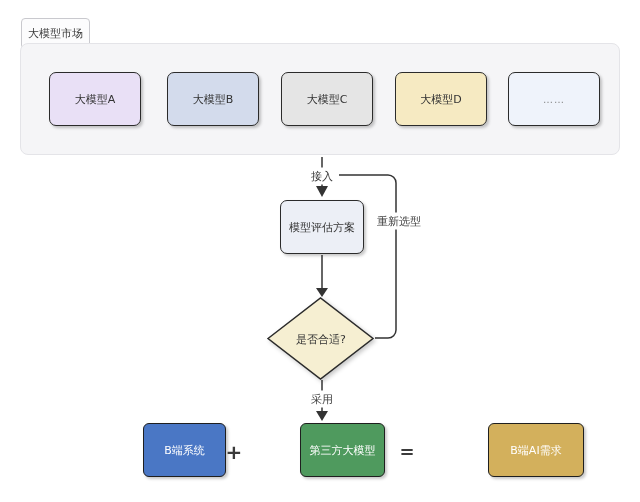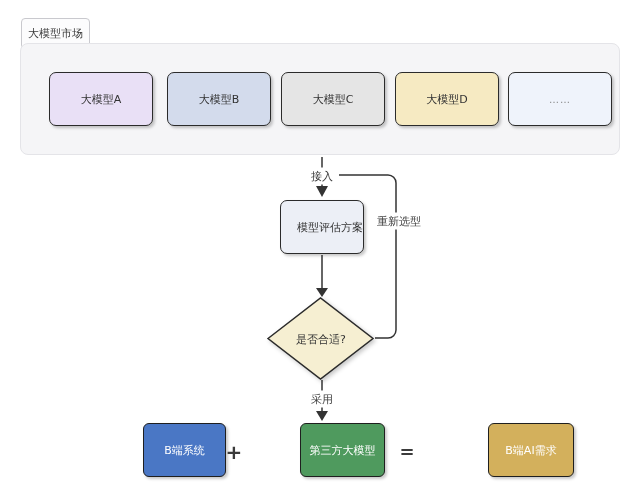--- a/index.html
+++ b/index.html
@@ -26,39 +26,39 @@
   }
 
   
   .node{
     box-sizing:border-box;
     border:1.5px solid #2b2b2b;border-radius:7px;
     box-shadow:2px 2px 3px rgba(0,0,0,0.22);
     display:flex;align-items:center;justify-content:center;
     font-size:11px;color:#333;text-align:center;
   }
-  .model{top:72px;width:104px;height:54px;}
+  .model{top:72px;width:92px;height:54px;}
   .model-a{left:49px;}
   .model-b{left:167px;}
   .model-c{left:281px;}
   .model-d{left:395px;}
   .model-e{left:508px;color:#8a8a8a;font-size:10px;letter-spacing:1px;}
 
-  .eval-box{left:280px;top:200px;width:84px;height:54px;background:#eceff6;justify-content:flex-end;}
+  .eval-box{left:280px;top:200px;width:84px;height:54px;background:#eceff6;}
 
   
   .result-node{
     top:423px;height:54px;border-radius:6px;
     color:#ffffff;font-size:11px;
     border:1.5px solid #1f1f1f;
     margin-left:36px;
   }
   .sys-box{left:107px;width:83px;}
   .model3-box{left:264px;width:85px;}
-  .need-box{left:452px;width:86px;}
+  .need-box{left:452px;width:96px;}
 
   .op{
     font-size:20px;font-weight:bold;color:#3b3b3b;
     transform:translate(-50%,-50%);
   }
   .op-plus{left:234px;top:452px;}
   .op-eq{left:407px;top:451px;font-size:18px;}
 
   
   .edge-label{

